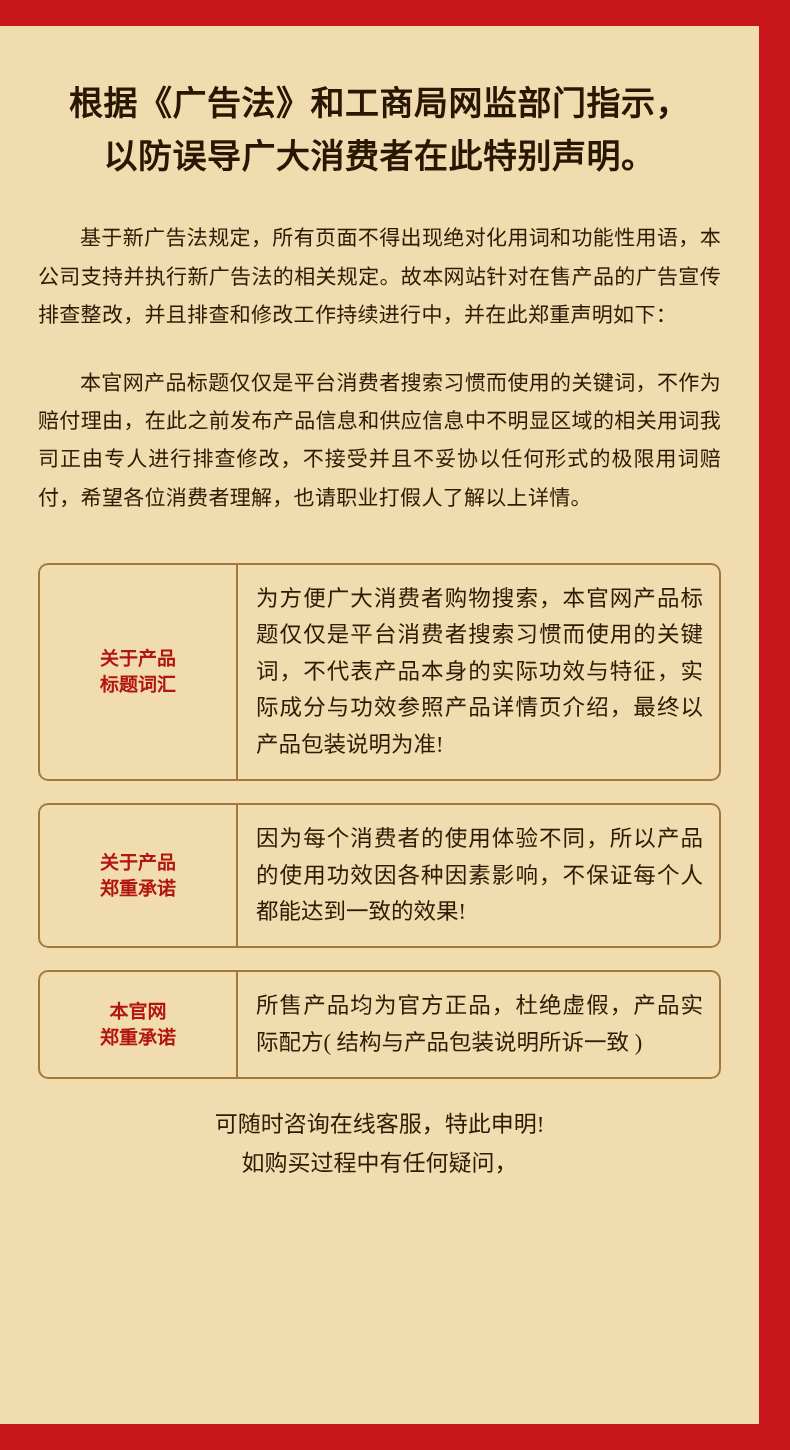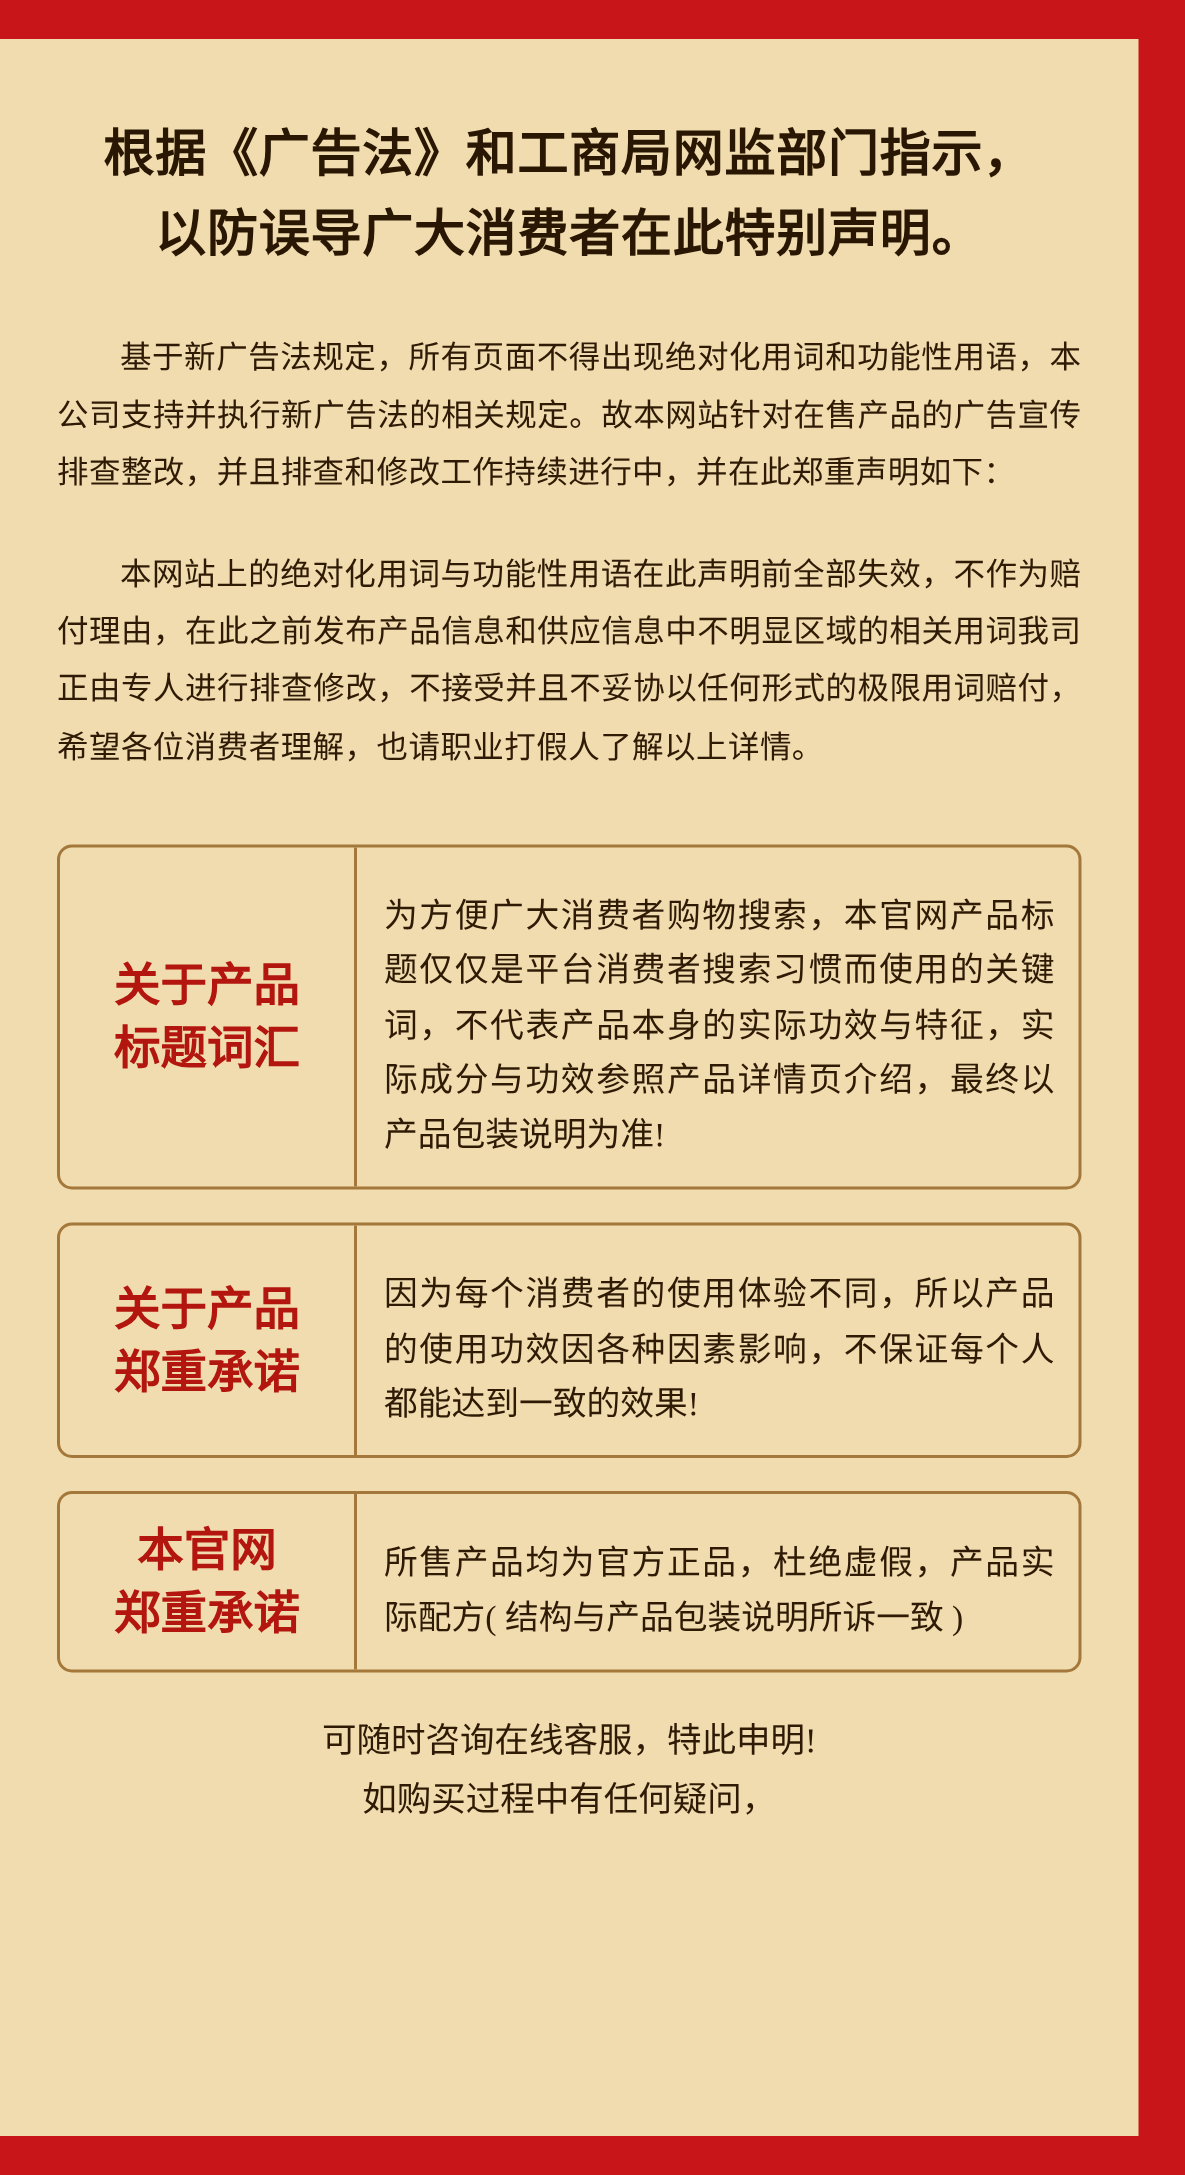--- a/index.html
+++ b/index.html
@@ -87,38 +87,37 @@
     flex: 0 0 auto;
     min-width: 168px;
     display: flex;
     flex-direction: column;
     justify-content: center;
     align-items: center;
     padding: 14px 14px;
     border-right: 2px solid #a4783a;
     color: #b3160f;
     font-weight: bold;
-    font-size: 31px;
+    font-size: 19px;
     line-height: 1.35;
     white-space: nowrap;
   }
   .card-title span {
     display: block;
     text-align: center;
   }
   .card-body {
     flex: 1 1 auto;
     display: flex;
     align-items: center;
     padding: 16px 16px 16px 18px;
     color: #2f1a05;
     font-size: 22.5px;
     line-height: 1.62;
     text-align: justify;
-    margin-top: 12px;
   }
   .footer {
     margin-top: 26px;
     text-align: center;
     color: #2f1a05;
     font-size: 23px;
     line-height: 1.7;
   }
   .footer span {
     display: block;
@@ -132,21 +131,21 @@
   <div class="top-band"></div>
 
   <div class="panel">
 
     <h1 class="headline">
       <span class="line1">根据《广告法》和工商局网监部门指示，</span>
       <span class="line2">以防误导广大消费者在此特别声明。</span>
     </h1>
 
     <p class="para p1">基于新广告法规定，所有页面不得出现绝对化用词和功能性用语，本公司支持并执行新广告法的相关规定。故本网站针对在售产品的广告宣传排查整改，并且排查和修改工作持续进行中，并在此郑重声明如下：</p>
-    <p class="para p2">本网站上的绝对化用词与功能性用语在此声明前全部失效，不作为赔付理由，在此之前发布产品信息和供应信息中不明显区域的相关用词我司正由专人进行排查修改，不接受并且不妥协以任何形式的极限用词赔付，希望各位消费者理解，也请职业打假人了解以上详情。</p>
+    <p class="para p2">本官网产品标题仅仅是平台消费者搜索习惯而使用的关键词，不作为赔付理由，在此之前发布产品信息和供应信息中不明显区域的相关用词我司正由专人进行排查修改，不接受并且不妥协以任何形式的极限用词赔付，希望各位消费者理解，也请职业打假人了解以上详情。</p>
 
     <div class="cards">
 
       <div class="card">
         <div class="card-title">
           <span>关于产品</span>
           <span>标题词汇</span>
         </div>
         <div class="card-body">为方便广大消费者购物搜索，本官网产品标题仅仅是平台消费者搜索习惯而使用的关键词，不代表产品本身的实际功效与特征，实际成分与功效参照产品详情页介绍，最终以产品包装说明为准!</div>
       </div>

